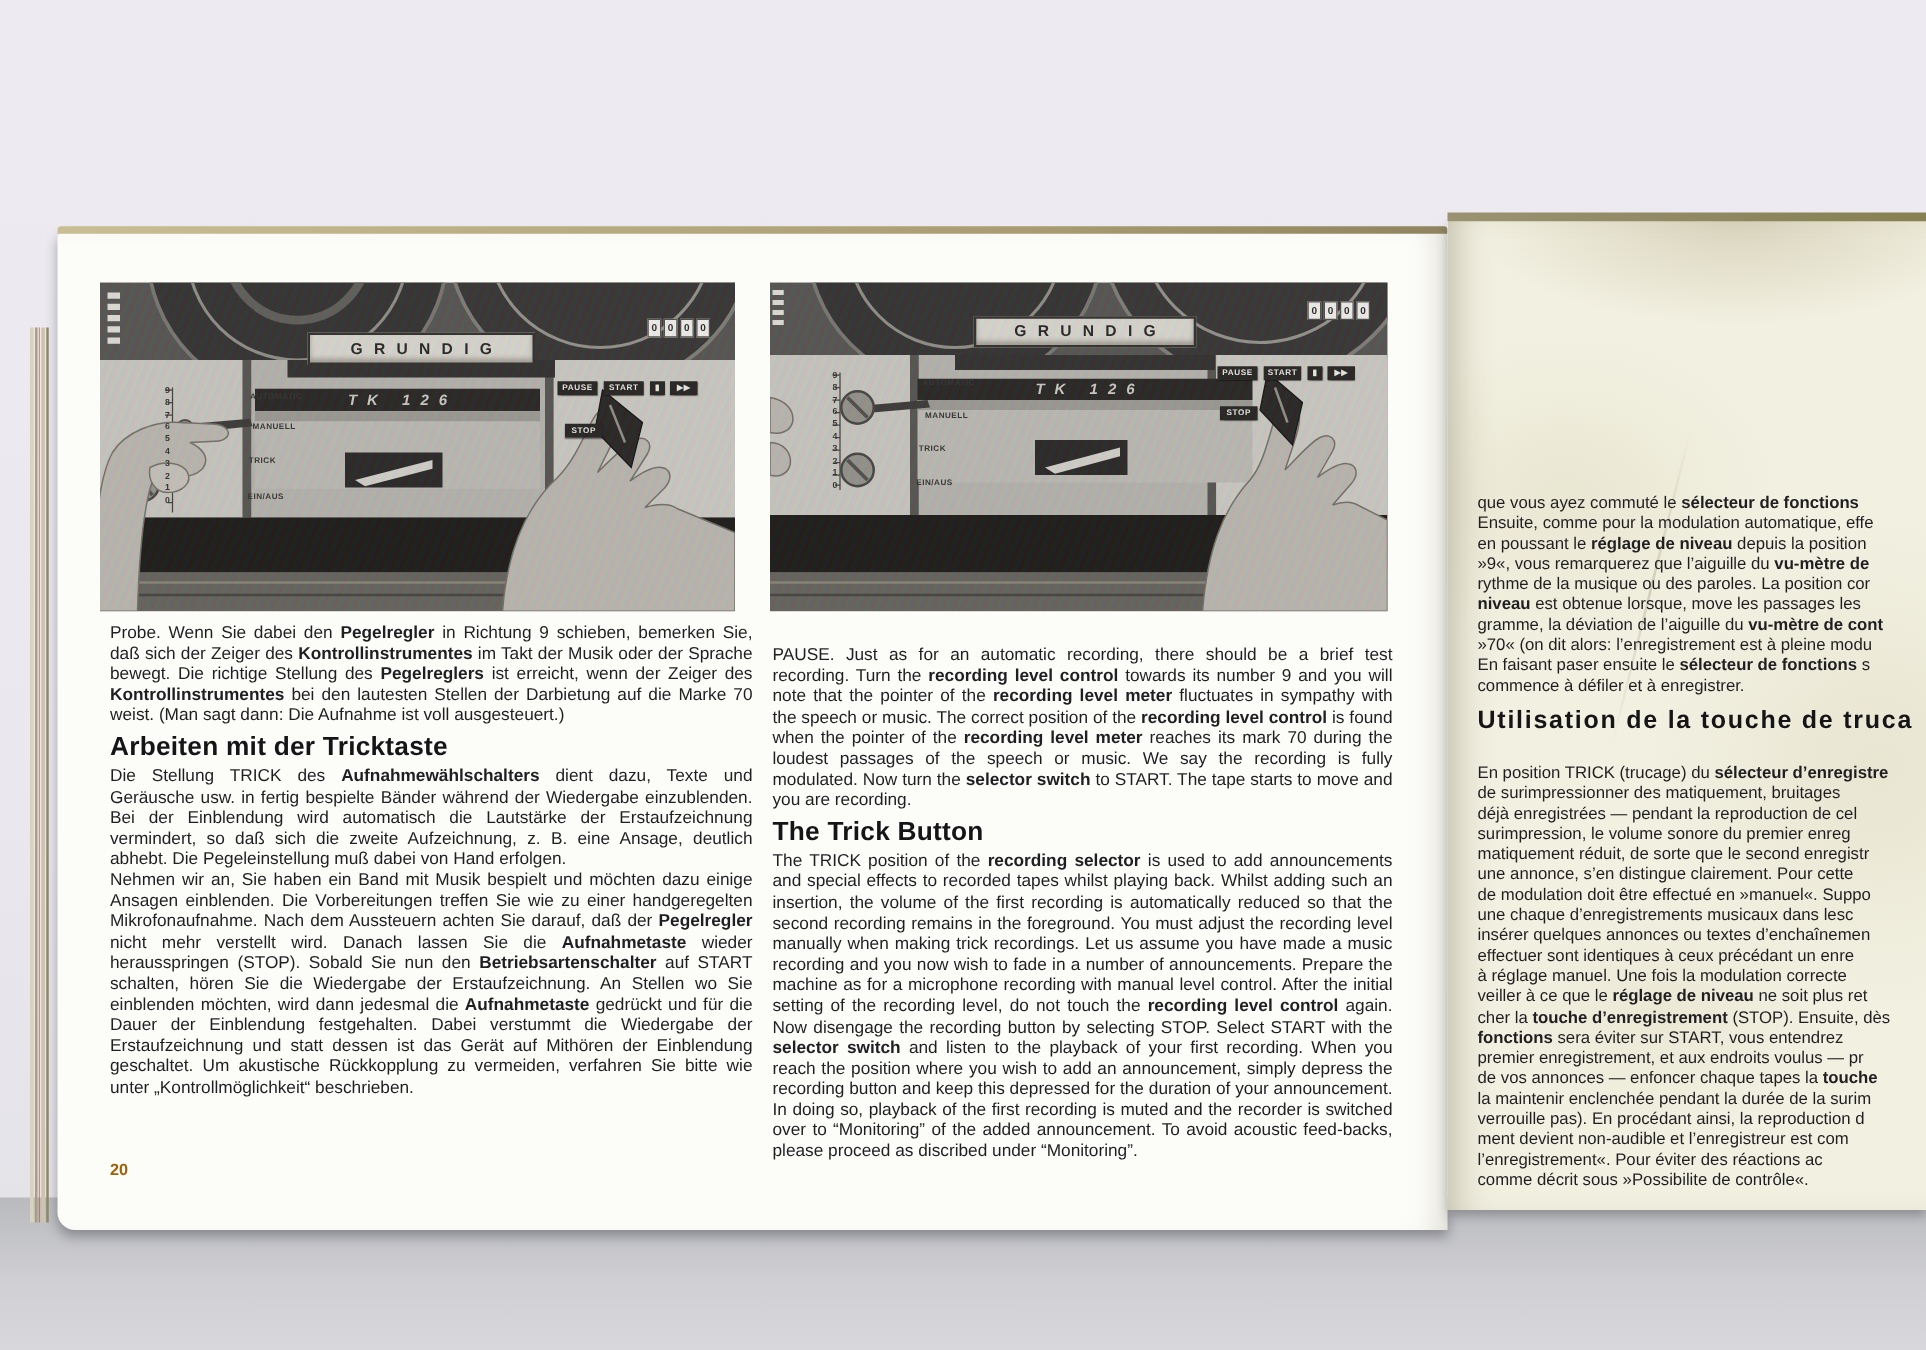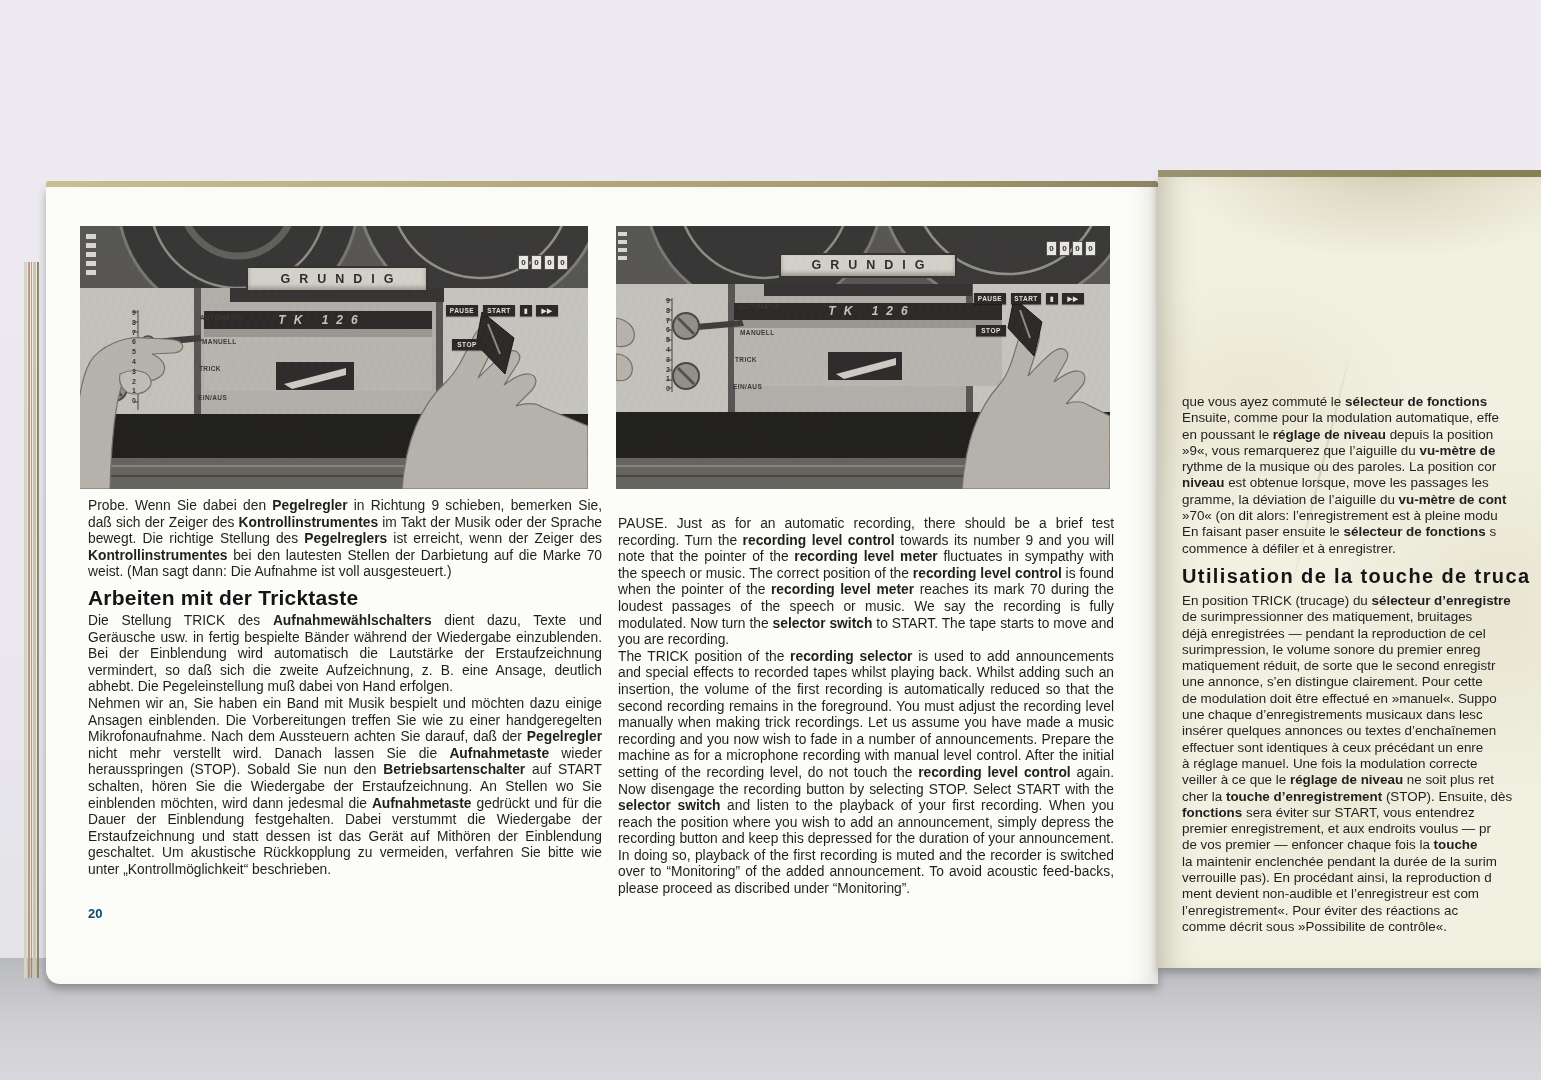--- a/index.html
+++ b/index.html
@@ -79,23 +79,23 @@
   .photo-right .counter{left:430px;top:15px;}
   .counter span{width:9px;height:13px;background:#efeee8;color:#23221e;
     font-size:8px;font-weight:bold;text-align:center;line-height:13px;border:1px solid #4a4942;}
   
   .col{position:absolute;text-align:justify;}
   .col p{margin:0;}
   .col h2{margin:5px 0 3px;font-size:21px;letter-spacing:.2px;color:#151517;line-height:24px;}
   .col-de{left:88px;top:498px;width:514px;font-size:13.8px;line-height:16.6px;}
   .col-en{left:618px;top:516px;width:496px;font-size:13.8px;line-height:16.6px;}
   .col-fr{left:1182px;top:394px;width:359px;font-size:13.4px;line-height:16.3px;overflow:hidden;}
-  .col-fr h2{font-size:20px;letter-spacing:1.4px;margin:7px 0 5px;white-space:nowrap;overflow:hidden;}
+  .col-fr h2{font-size:20px;letter-spacing:1.4px;margin:7px 0 22px;white-space:nowrap;overflow:hidden;}
   .col .line{white-space:nowrap;overflow:hidden;}
-  .pageno{position:absolute;left:88px;top:906px;font-size:13px;font-weight:bold;color:#0c4a6e;}
+  .pageno{position:absolute;left:88px;top:928px;font-size:13px;font-weight:bold;color:#a16207;}
 </style>
 </head>
 <body>
 
 <div class="bg-bottom"></div>
 
 <div class="left-page"></div>
 <div class="edge-top-left"></div>
 <div class="right-page"></div>
 <div class="edge-top-right"></div>
@@ -266,20 +266,21 @@
 </div>
 
 <div class="col col-de">
     <p><span>Probe. Wenn Sie dabei den </span><b>Pegelregler</b><span> in Richtung 9 schieben, bemerken Sie, daß sich der Zeiger des </span><b>Kontrollinstrumentes</b><span> im Takt der Musik oder der Sprache bewegt. Die richtige Stellung des </span><b>Pegelreglers</b><span> ist erreicht, wenn der Zeiger des </span><b>Kontrollinstrumentes</b><span> bei den lautesten Stellen der Darbietung auf die Marke 70 weist. (Man sagt dann: Die Aufnahme ist voll ausgesteuert.)</span></p>
     <h2><span>Arbeiten mit der Tricktaste</span></h2>
     <p><span>Die Stellung TRICK des </span><b>Aufnahmewählschalters</b><span> dient dazu, Texte und Geräusche usw. in fertig bespielte Bänder während der Wiedergabe einzublenden. Bei der Einblendung wird automatisch die Lautstärke der Erstaufzeichnung vermindert, so daß sich die zweite Aufzeichnung, z. B. eine Ansage, deutlich abhebt. Die Pegeleinstellung muß dabei von Hand erfolgen.</span></p>
     <p><span>Nehmen wir an, Sie haben ein Band mit Musik bespielt und möchten dazu einige Ansagen einblenden. Die Vorbereitungen treffen Sie wie zu einer handgeregelten Mikrofonaufnahme. Nach dem Aussteuern achten Sie darauf, daß der </span><b>Pegelregler</b><span> nicht mehr verstellt wird. Danach lassen Sie die </span><b>Aufnahmetaste</b><span> wieder herausspringen (STOP). Sobald Sie nun den </span><b>Betriebsartenschalter</b><span> auf START schalten, hören Sie die Wiedergabe der Erstaufzeichnung. An Stellen wo Sie einblenden möchten, wird dann jedesmal die </span><b>Aufnahmetaste</b><span> gedrückt und für die Dauer der Einblendung festgehalten. Dabei verstummt die Wiedergabe der Erstaufzeichnung und statt dessen ist das Gerät auf Mithören der Einblendung geschaltet. Um akustische Rückkopplung zu vermeiden, verfahren Sie bitte wie unter „Kontrollmöglichkeit“ beschrieben.</span></p>
   </div>
 <div class="col col-en">
     <p><span>PAUSE. Just as for an automatic recording, there should be a brief test recording. Turn the </span><b>recording level control</b><span> towards its number 9 and you will note that the pointer of the </span><b>recording level meter</b><span> fluctuates in sympathy with the speech or music. The correct position of the </span><b>recording level control</b><span> is found when the pointer of the </span><b>recording level meter</b><span> reaches its mark 70 during the loudest passages of the speech or music. We say the recording is fully modulated. Now turn the </span><b>selector switch</b><span> to START. The tape starts to move and you are recording.</span></p>
+    <h2><span>The Trick Button</span></h2>
     <p><span>The TRICK position of the </span><b>recording selector</b><span> is used to add announcements and special effects to recorded tapes whilst playing back. Whilst adding such an insertion, the volume of the first recording is automatically reduced so that the second recording remains in the foreground. You must adjust the recording level manually when making trick recordings. Let us assume you have made a music recording and you now wish to fade in a number of announcements. Prepare the machine as for a microphone recording with manual level control. After the initial setting of the recording level, do not touch the </span><b>recording level control</b><span> again. Now disengage the recording button by selecting STOP. Select START with the </span><b>selector switch</b><span> and listen to the playback of your first recording. When you reach the position where you wish to add an announcement, simply depress the recording button and keep this depressed for the duration of your announcement. In doing so, playback of the first recording is muted and the recorder is switched over to “Monitoring” of the added announcement. To avoid acoustic feed-backs, please proceed as discribed under “Monitoring”.</span></p>
   </div>
 <div class="col col-fr">
     <div class="line"><span>que vous ayez commuté le </span><b>sélecteur de fonctions</b><span> </span></div>
     <div class="line"><span>Ensuite, comme pour la modulation automatique, effe</span></div>
     <div class="line"><span>en poussant le </span><b>réglage de niveau</b><span> depuis la position </span></div>
     <div class="line"><span>»9«, vous remarquerez que l’aiguille du </span><b>vu-mètre de</b></div>
     <div class="line"><span>rythme de la musique ou des paroles. La position cor</span></div>
     <div class="line"><b>niveau</b><span> est obtenue lorsque, move les passages les</span></div>
     <div class="line"><span>gramme, la déviation de l’aiguille du </span><b>vu-mètre de cont</b></div>
@@ -295,21 +296,21 @@
     <div class="line"><span>une annonce, s’en distingue clairement. Pour cette </span></div>
     <div class="line"><span>de modulation doit être effectué en »manuel«. Suppo</span></div>
     <div class="line"><span>une chaque d’enregistrements musicaux dans lesc</span></div>
     <div class="line"><span>insérer quelques annonces ou textes d’enchaînemen</span></div>
     <div class="line"><span>effectuer sont identiques à ceux précédant un enre</span></div>
     <div class="line"><span>à réglage manuel. Une fois la modulation correcte</span></div>
     <div class="line"><span>veiller à ce que le </span><b>réglage de niveau</b><span> ne soit plus ret</span></div>
     <div class="line"><span>cher la </span><b>touche d’enregistrement</b><span> (STOP). Ensuite, dès</span></div>
     <div class="line"><b>fonctions</b><span> sera éviter sur START, vous entendrez </span></div>
     <div class="line"><span>premier enregistrement, et aux endroits voulus — pr</span></div>
-    <div class="line"><span>de vos premier — enfoncer chaque fois la </span><b>touche</b></div>
+    <div class="line"><span>de vos annonces — enfoncer chaque tapes la </span><b>touche</b></div>
     <div class="line"><span>la maintenir enclenchée pendant la durée de la surim</span></div>
     <div class="line"><span>verrouille pas). En procédant ainsi, la reproduction d</span></div>
     <div class="line"><span>ment devient non-audible et l’enregistreur est com</span></div>
     <div class="line"><span>l’enregistrement«. Pour éviter des réactions ac</span></div>
     <div class="line"><span>comme décrit sous »Possibilite de contrôle«.</span></div>
   </div>
 
 <div class="pageno">20</div>
 
 </body></html>

